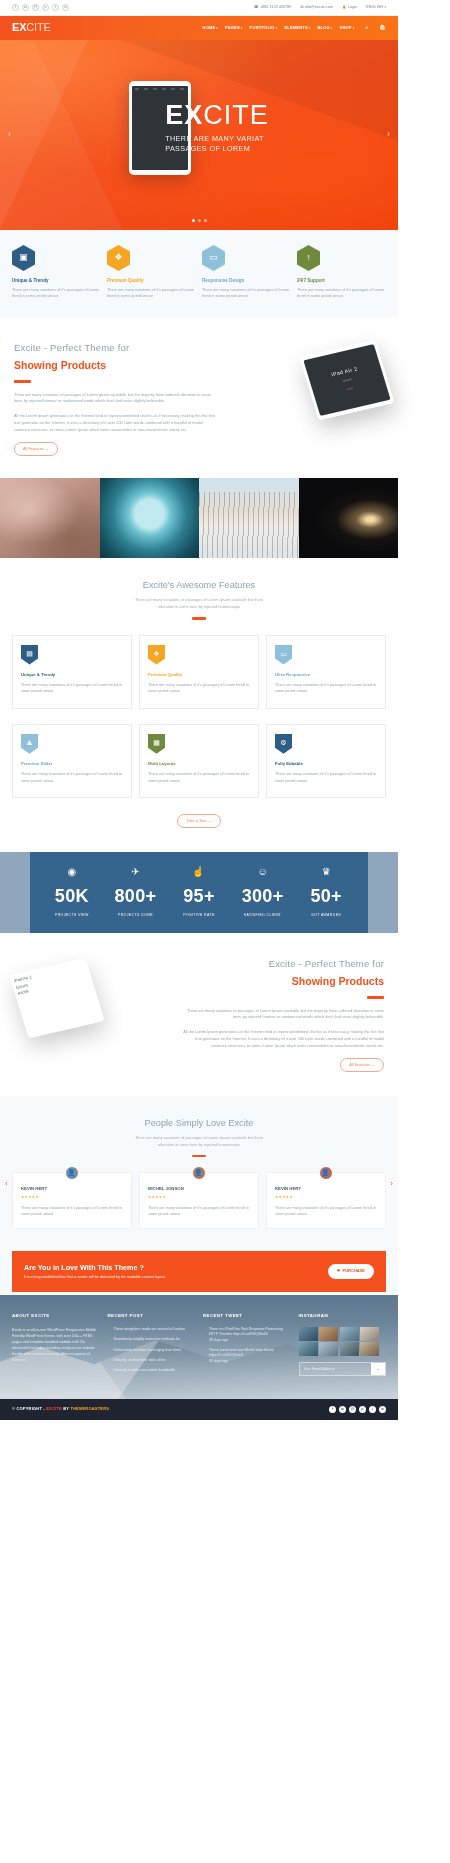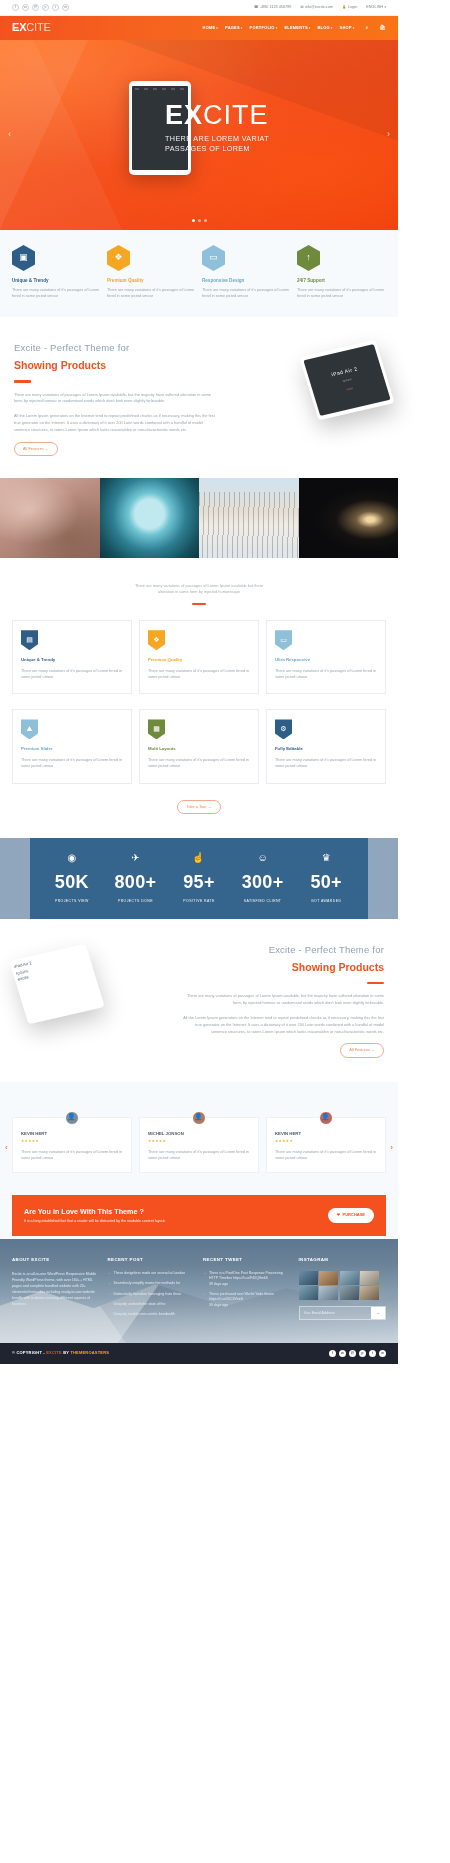--- a/index.html
+++ b/index.html
@@ -274,21 +274,21 @@
     <span class="arrow-r">›</span>
     <div class="hero-inner">
       <div class="tablet">
         <div class="tablet-scr">
             <div class="statusline"></div>
           </div>
       </div>
       <div class="hero-text">
         <div class="hero-h1"><b>EX</b><span>CITE</span></div>
         <div class="hero-sub">
-          <div>THERE ARE LOREM VARIAT</div>
+          <div>THERE ARE MANY VARIAT</div>
           <div>PASSAGES OF LOREM</div>
         </div>
       </div>
     </div>
     <div class="dots">
       <span class="dot on"></span>
       <span class="dot"></span>
       <span class="dot"></span>
     </div>
   </div>
@@ -338,20 +338,21 @@
 
   <div class="gallery">
     <div class="g g1"></div>
     <div class="g g2"></div>
     <div class="g g3"></div>
     <div class="g g4"></div>
   </div>
 
   <div class="sec-af">
     <div class="ctr">
+      <div class="af-h">Excite's Awesome Features</div>
       <div class="af-s">There are many variations of passages of Lorem Ipsum available but there</div>
       <div class="af-s" style="margin-top:0">alteration in some form by injected humoresque</div>
       <div class="rule-c"></div>
     </div>
     <div class="cards">
       <div class="card">
         <div class="shield sh1">▤</div>
         <div class="card-t t1">Unique &amp; Trendy</div>
         <div class="card-p">There are many variations of it's passages of Lorem fered in some jected umour</div>
       </div>
@@ -434,20 +435,26 @@
       <div class="rule" style="margin-left:auto"></div>
       <div class="pt-p">There are many variations of passages of Lorem Ipsum available, but the majority have suffered alteration in some form, by injected humour or randomised words which don't look even slightly believable.</div>
       <div class="pt-p">All the Lorem Ipsum generators on the Internet tend to repeat predefined chunks as if necessary, making this the first true generator on the Internet. It uses a dictionary of it over 200 Latin words combined with a handful of model sentence structures, to raters Lorem Ipsum which looks reasonablen or non-characteristic words etc.</div>
       <a class="btn-out"><span>All Features</span> <span>→</span></a>
     </div>
   </div>
 
   <div class="sec-ts">
     <span class="tarr-l">‹</span>
     <span class="tarr-r">›</span>
+    <div class="ctr">
+      <div class="af-h">People Simply Love Excite</div>
+      <div class="af-s">There are many variations of passages of Lorem Ipsum available but there</div>
+      <div class="af-s" style="margin-top:0">alteration in some form by injected humoresque</div>
+      <div class="rule-c"></div>
+    </div>
     <div class="tcards">
       <div class="tcard">
         <div class="av av1">👤</div>
         <div class="tname">KEVIN HERT</div>
         <div class="stars">★★★★★</div>
         <div class="card-p">There are many variations of it's passages of Lorem fered in some jected umour</div>
       </div>
       <div class="tcard">
         <div class="av av2">👤</div>
         <div class="tname">MICHEL JONSON</div>

